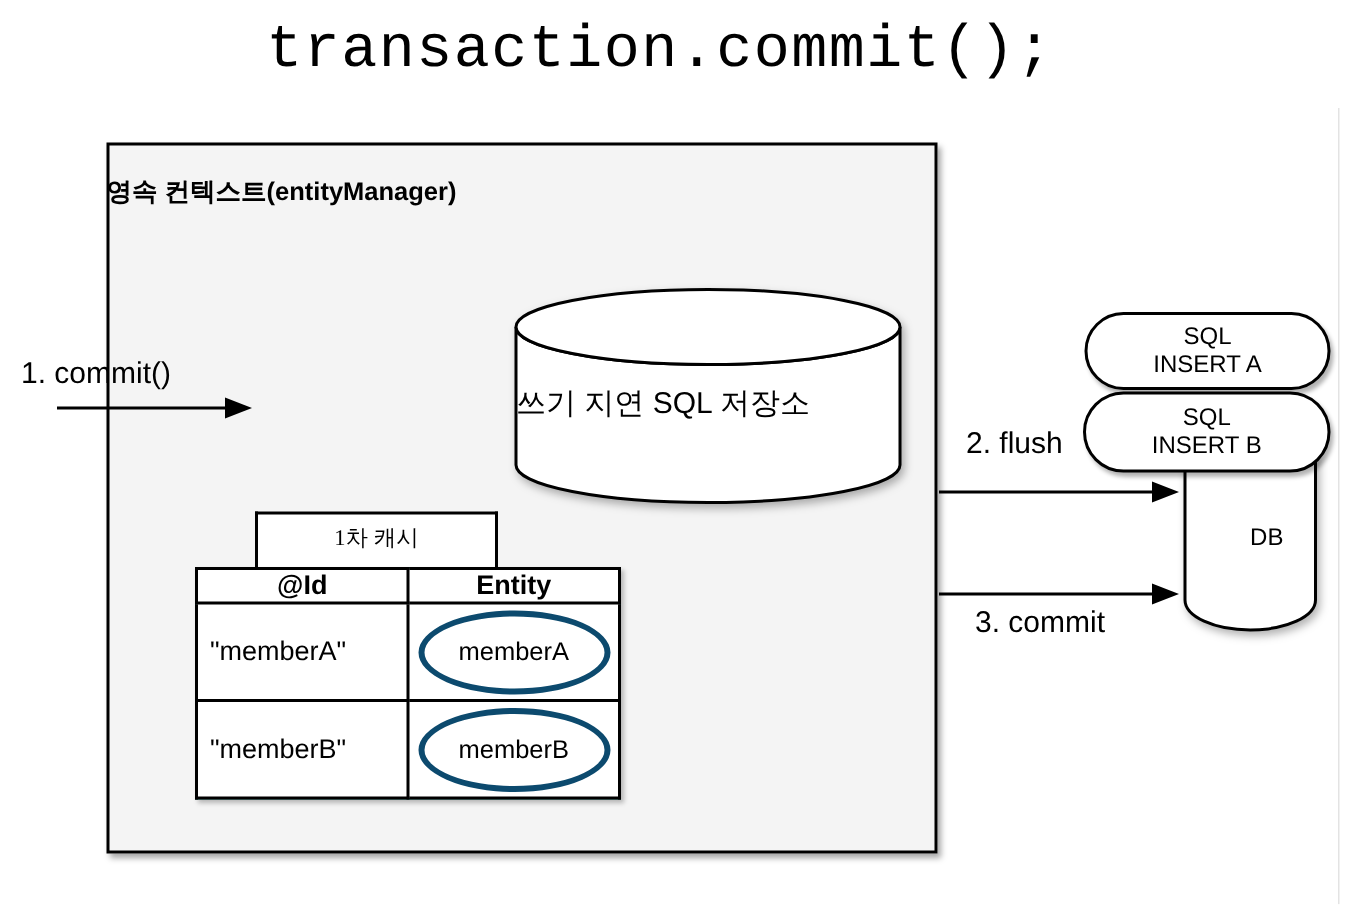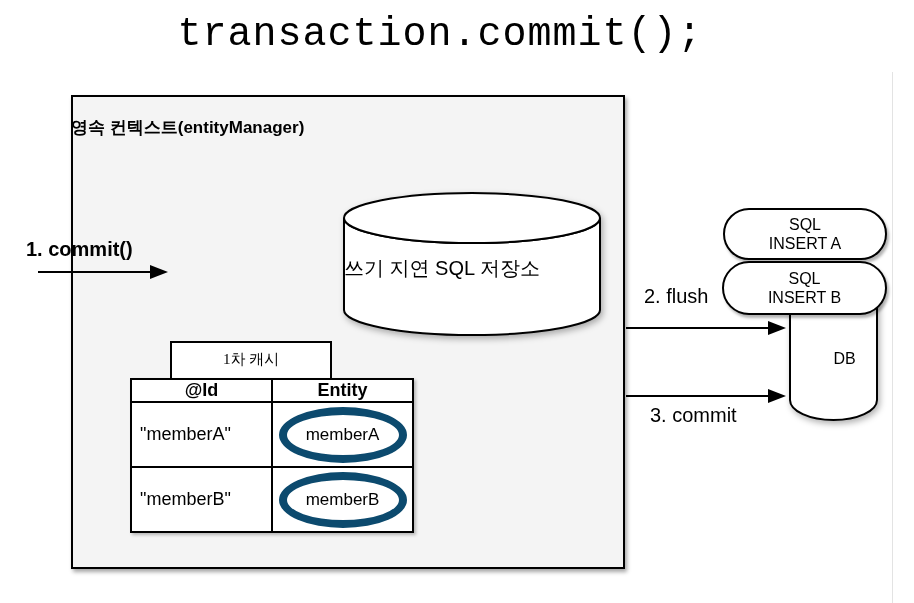--- a/index.html
+++ b/index.html
@@ -87,28 +87,28 @@
     font-size: 18px;
     padding-left: 8px;
     text-align: left;
   }
   .cache-table td.entity-cell { text-align: center; vertical-align: middle; }
   .entity-ellipse {
     display: inline-flex;
     align-items: center;
     justify-content: center;
     width: 128px; height: 56px;
-    border: 8px solid #0c4a6e;
+    border: 4px solid #0c4a6e;
     border-radius: 50%;
     font-size: 17px;
     background: #fff;
   }
 
   .step-label { font-size: 20px; z-index: 3; white-space: nowrap; }
-  .lbl-commit1 { left: 26px;  top: 238px; font-weight: bold; }
+  .lbl-commit1 { left: 14px;  top: 238px; }
   .lbl-flush   { left: 644px; top: 285px; }
   .lbl-commit3 { left: 650px; top: 404px; }
 
   .stadium {
     background: #fff;
     border: 2px solid #000;
     border-radius: 28px;
     display: flex;
     flex-direction: column;
     justify-content: center;

